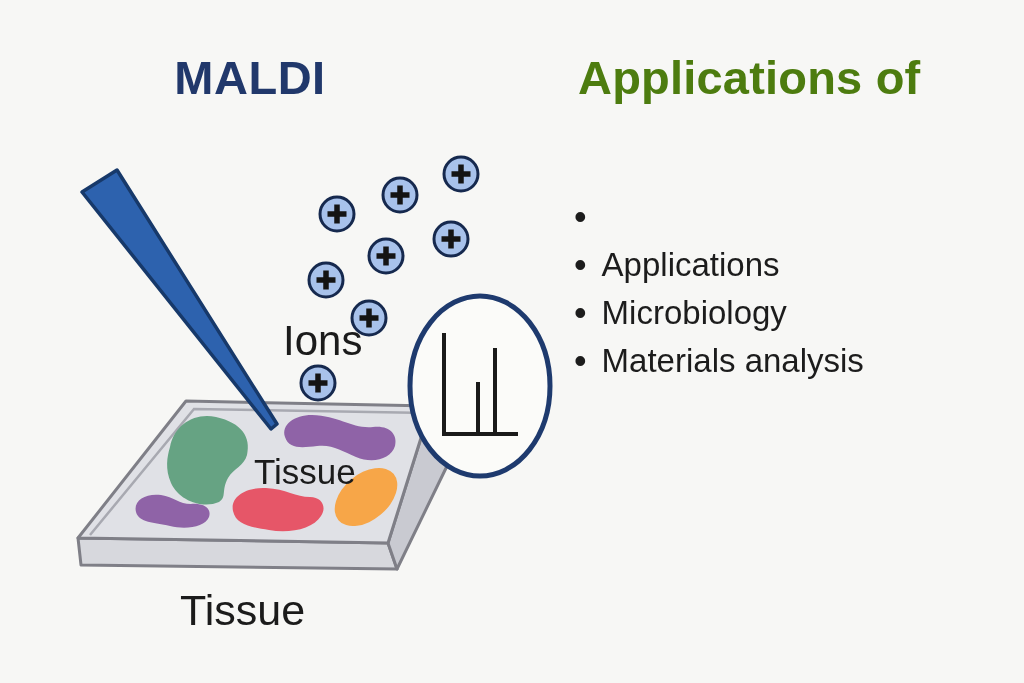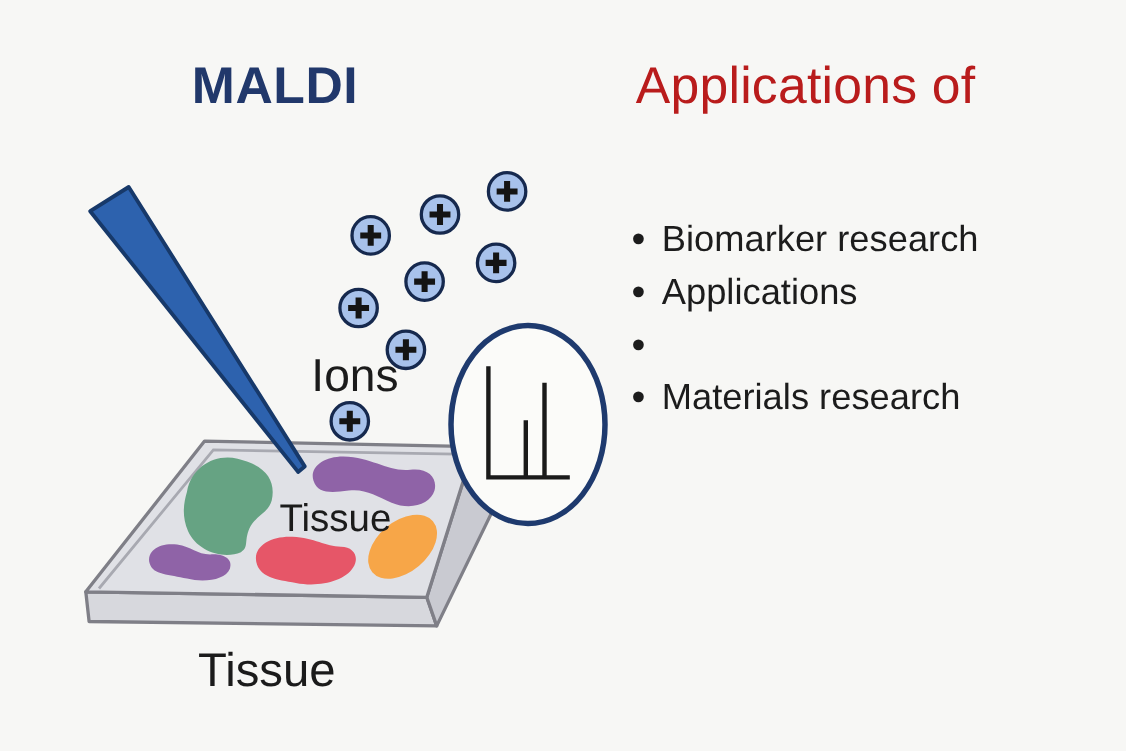--- a/index.html
+++ b/index.html
@@ -7,21 +7,21 @@
   .canvas{position:relative;width:964px;height:683px;background:#f7f7f5;overflow:hidden;}
   .layer-svg{position:absolute;left:0;top:0;z-index:1;}
   .txt{position:absolute;z-index:2;white-space:nowrap;}
 
   .main-title{
     left:100px;top:50px;width:300px;text-align:center;
     font-size:47px;line-height:56px;font-weight:bold;color:#21386b;letter-spacing:.5px;
   }
   .apps-heading{
     left:578px;top:50px;
-    font-size:47px;line-height:56px;font-weight:normal;color:#b91c1c;letter-spacing:.2px;
+    font-size:47px;line-height:56px;font-weight:bold;color:#4d7c0f;letter-spacing:.2px;
   }
   .apps-list{left:574px;top:193px;font-size:33px;color:#1c1c1c;}
   .apps-list .li{display:flex;align-items:center;height:48px;}
   .apps-list .dot{font-size:36px;margin-right:15px;line-height:1;}
 
   .ions-label{left:283px;top:317px;font-size:42px;color:#1b1b1b;}
   .tissue-on-slide{left:254px;top:452px;font-size:35px;color:#1b1b1b;}
   .tissue-below{left:180px;top:586px;font-size:43px;color:#1b1b1b;}
 </style>
 </head>
@@ -105,28 +105,28 @@
   <div class="txt tissue-on-slide">Tissue</div>
   <div class="txt tissue-below">Tissue</div>
 
   <div class="txt apps-heading">
     <div>Applications of</div>
   </div>
 
   <div class="txt apps-list">
     <div class="li">
       <span class="dot">•</span>
-      <span>Biomarker research</span>
     </div>
     <div class="li">
       <span class="dot">•</span>
       <span>Applications</span>
     </div>
     <div class="li">
       <span class="dot">•</span>
+      <span>Microbiology</span>
     </div>
     <div class="li">
       <span class="dot">•</span>
-      <span>Materials research</span>
+      <span>Materials analysis</span>
     </div>
   </div>
 
 </div>
 
 </body></html>

